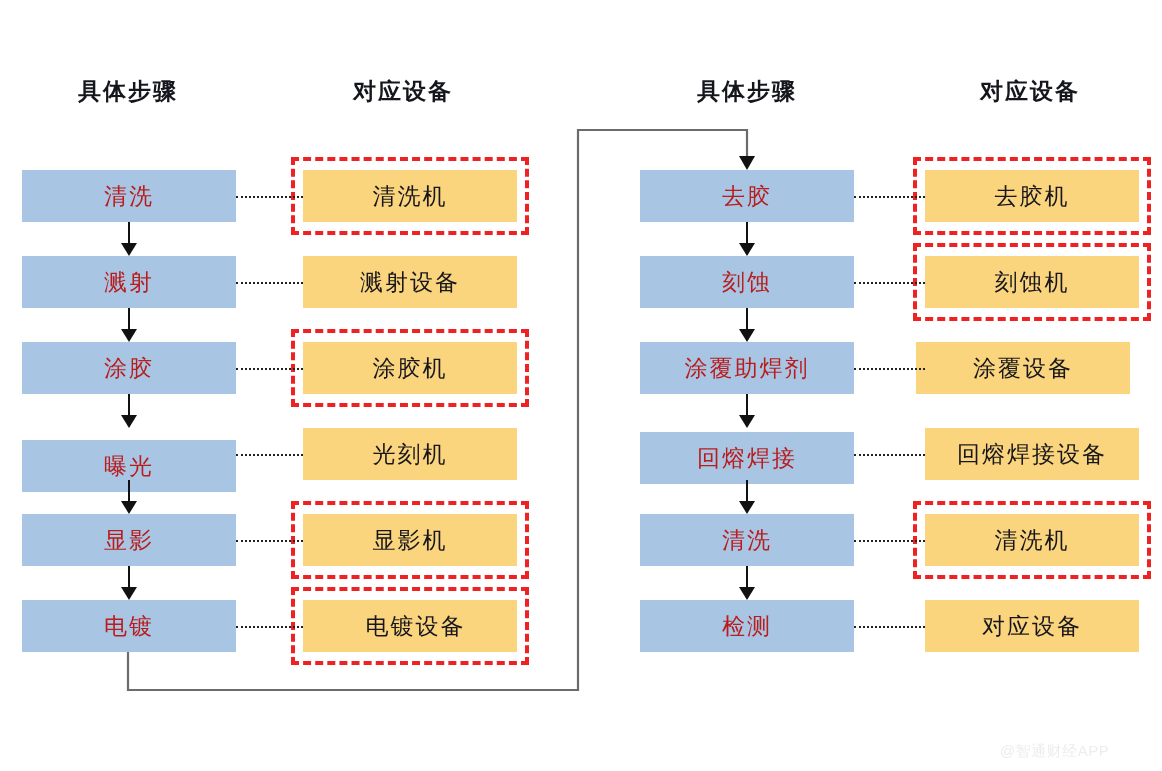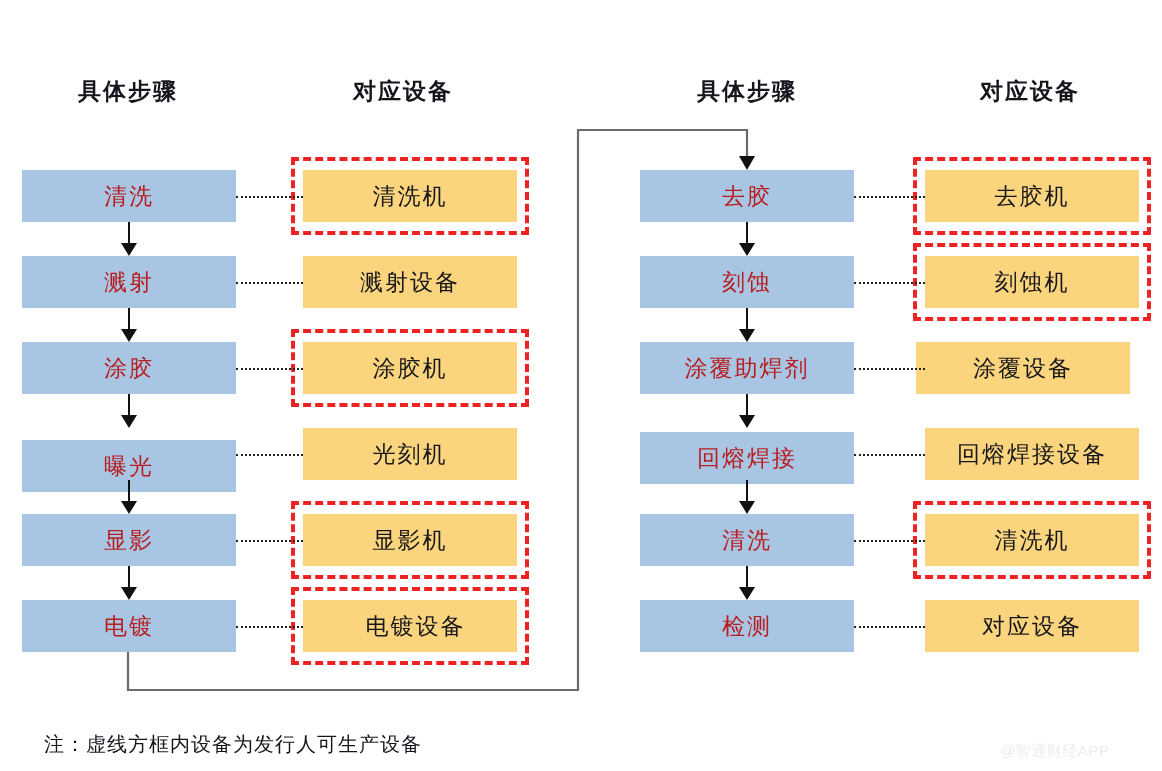--- a/index.html
+++ b/index.html
@@ -189,16 +189,15 @@
       <div class="abs step-box" style="left: 640px; top: 600px;">检测</div>
       <div class="abs equip-box" style="left: 925px; top: 600px;">对应设备</div>
       <div class="abs dot-connector" style="left: 854px; top: 626px; width: 71px;"></div>
     </div>
 
   <svg class="abs" id="route" width="1162" height="771" style="left:0;top:0;pointer-events:none;">
     <polyline points="128,652 128,690 578,690 578,130 747,130 747,158" fill="none" stroke="#6b6b6b" stroke-width="2.2"></polyline>
     <polygon points="739,156 755,156 747,170" fill="#111111"></polygon>
   </svg>
 
-  <div class="abs" id="note">注：虚线方框内设备为发行人可生产设备</div>
   <div class="abs" id="watermark">@智通财经APP</div>
 
 </div>
 
 </body></html>

